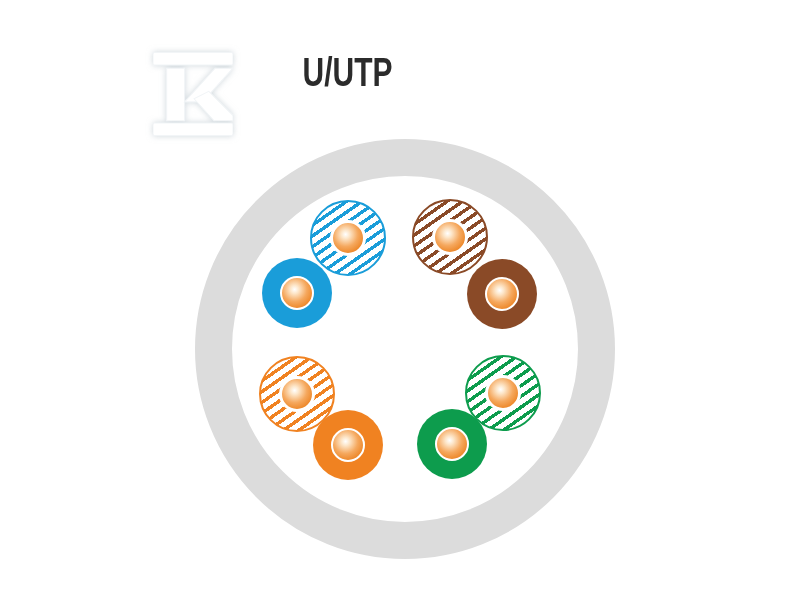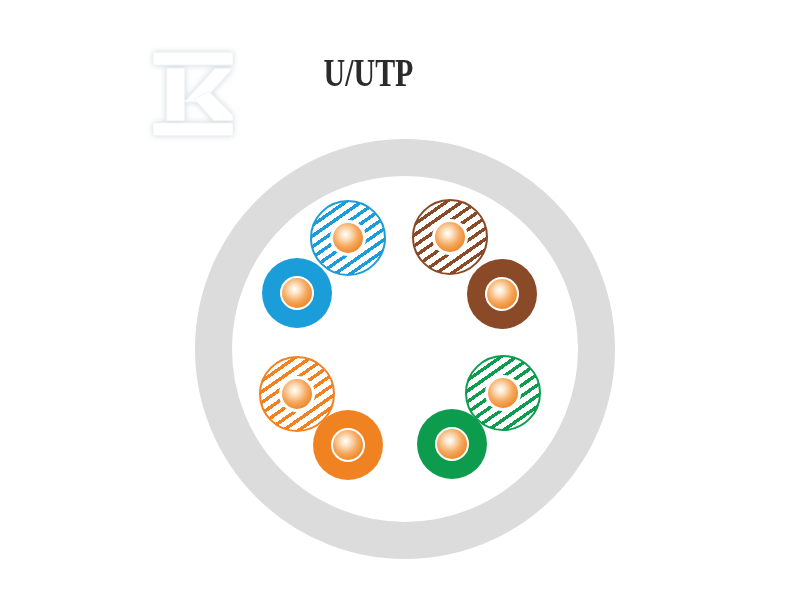--- a/index.html
+++ b/index.html
@@ -1,18 +1,18 @@
 <!DOCTYPE html>
 <html><head>
 <meta charset="utf-8">
 <style>
   html,body{margin:0;padding:0;background:#fff;}
   .stage{
     position:relative;width:695px;height:600px;background:#ffffff;
-    overflow:hidden;font-family:Liberation Serif, serif;padding-left:41px;
+    overflow:hidden;font-family:Liberation Sans, sans-serif;
   }
   
   .title-wrap{
     position:absolute;left:0;top:52px;width:100%;
     text-align:center;line-height:40px;height:44px;
   }
   .title-text{
     display:inline-block;
     font-size:41px;font-weight:700;letter-spacing:0;
     transform:scaleX(0.73);transform-origin:50% 50%;

